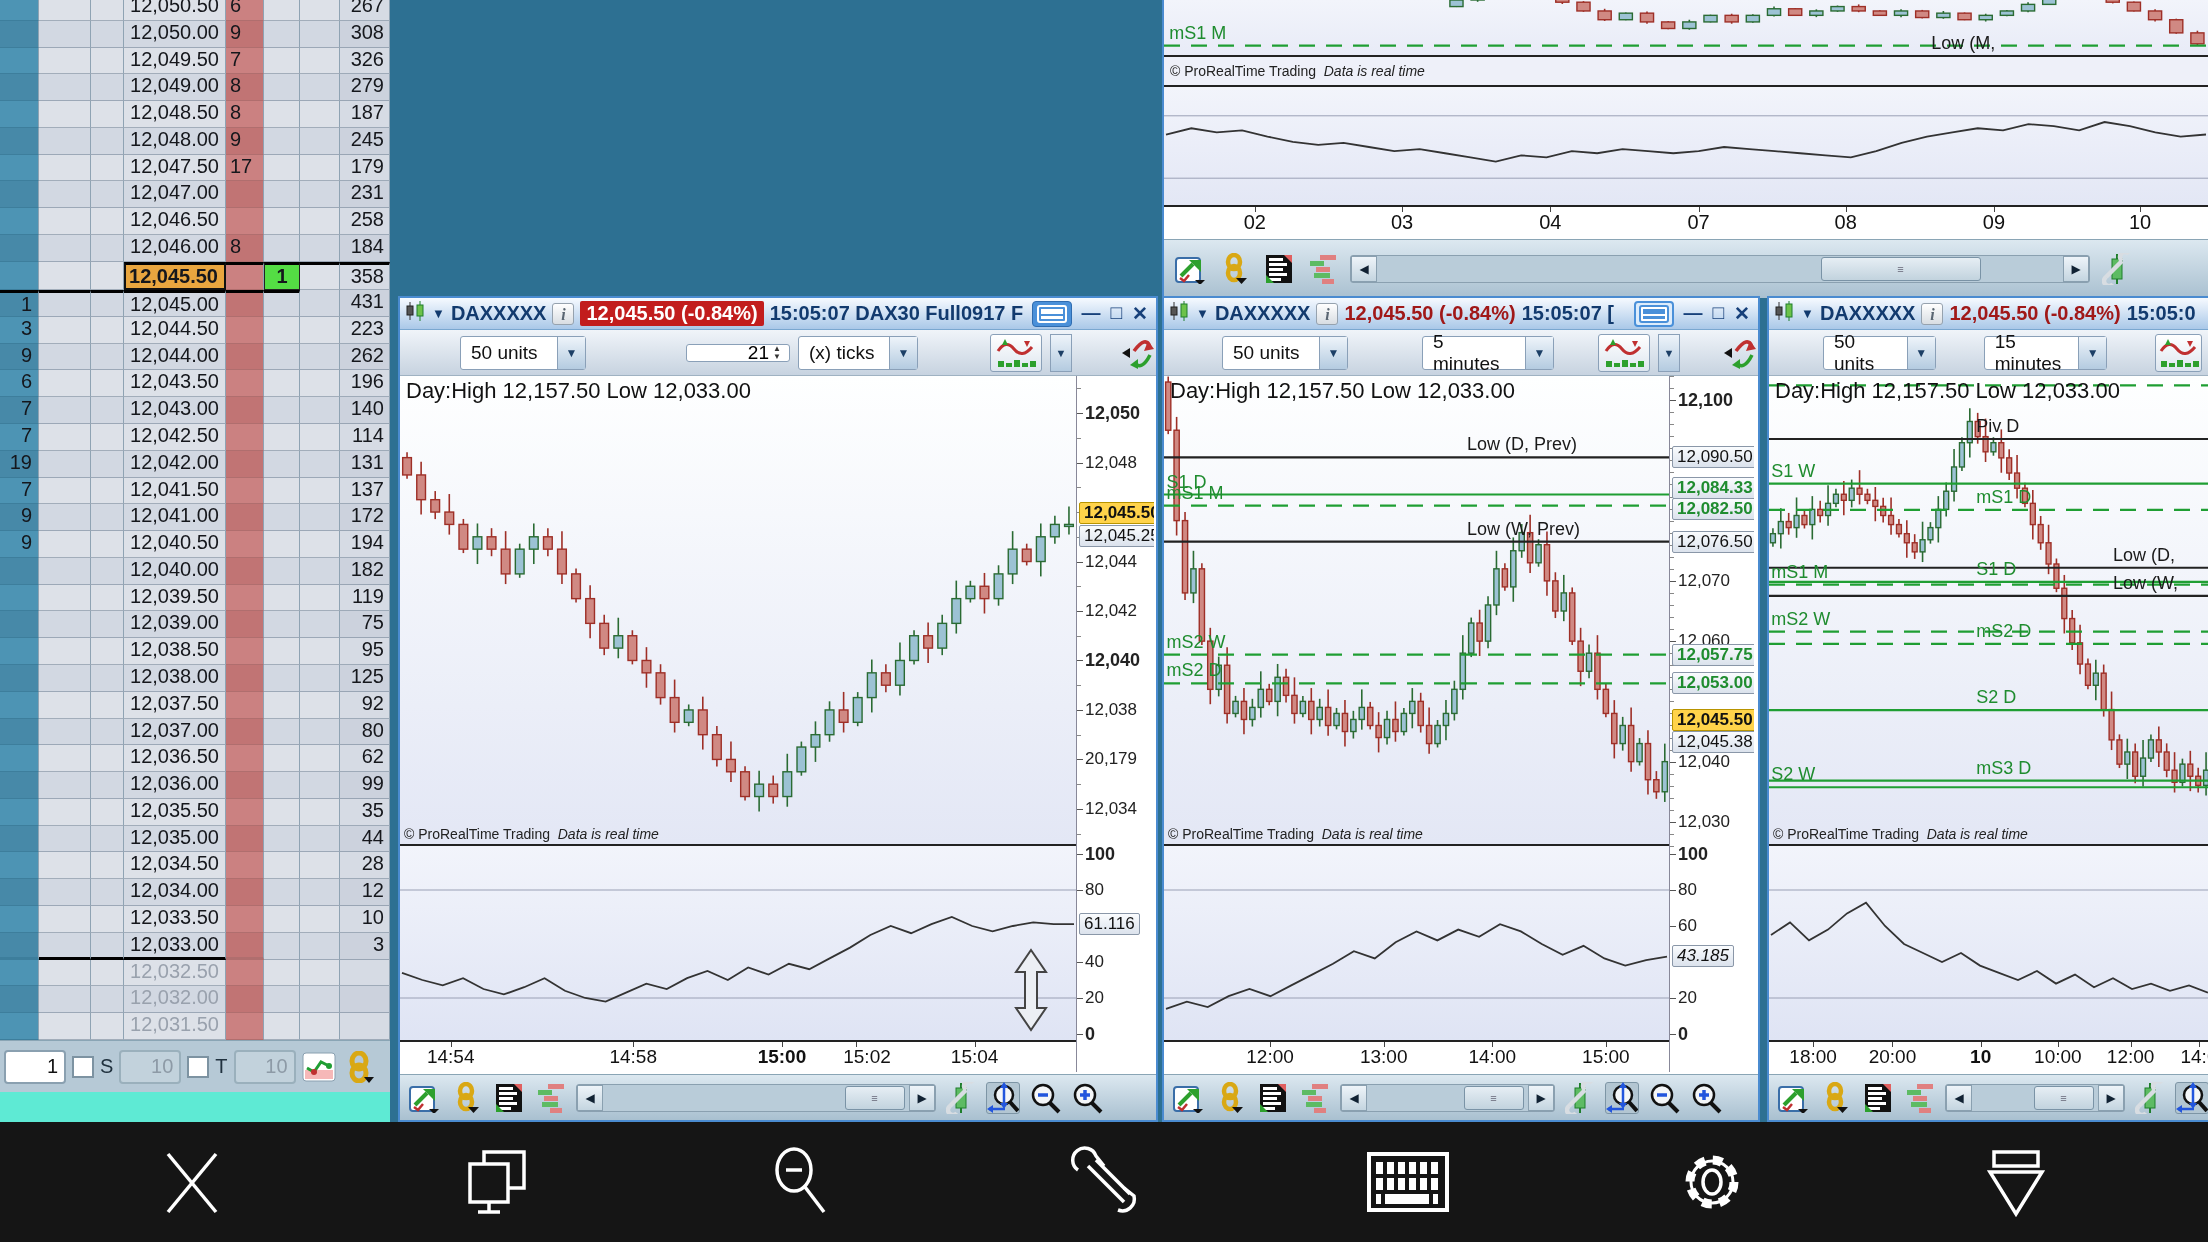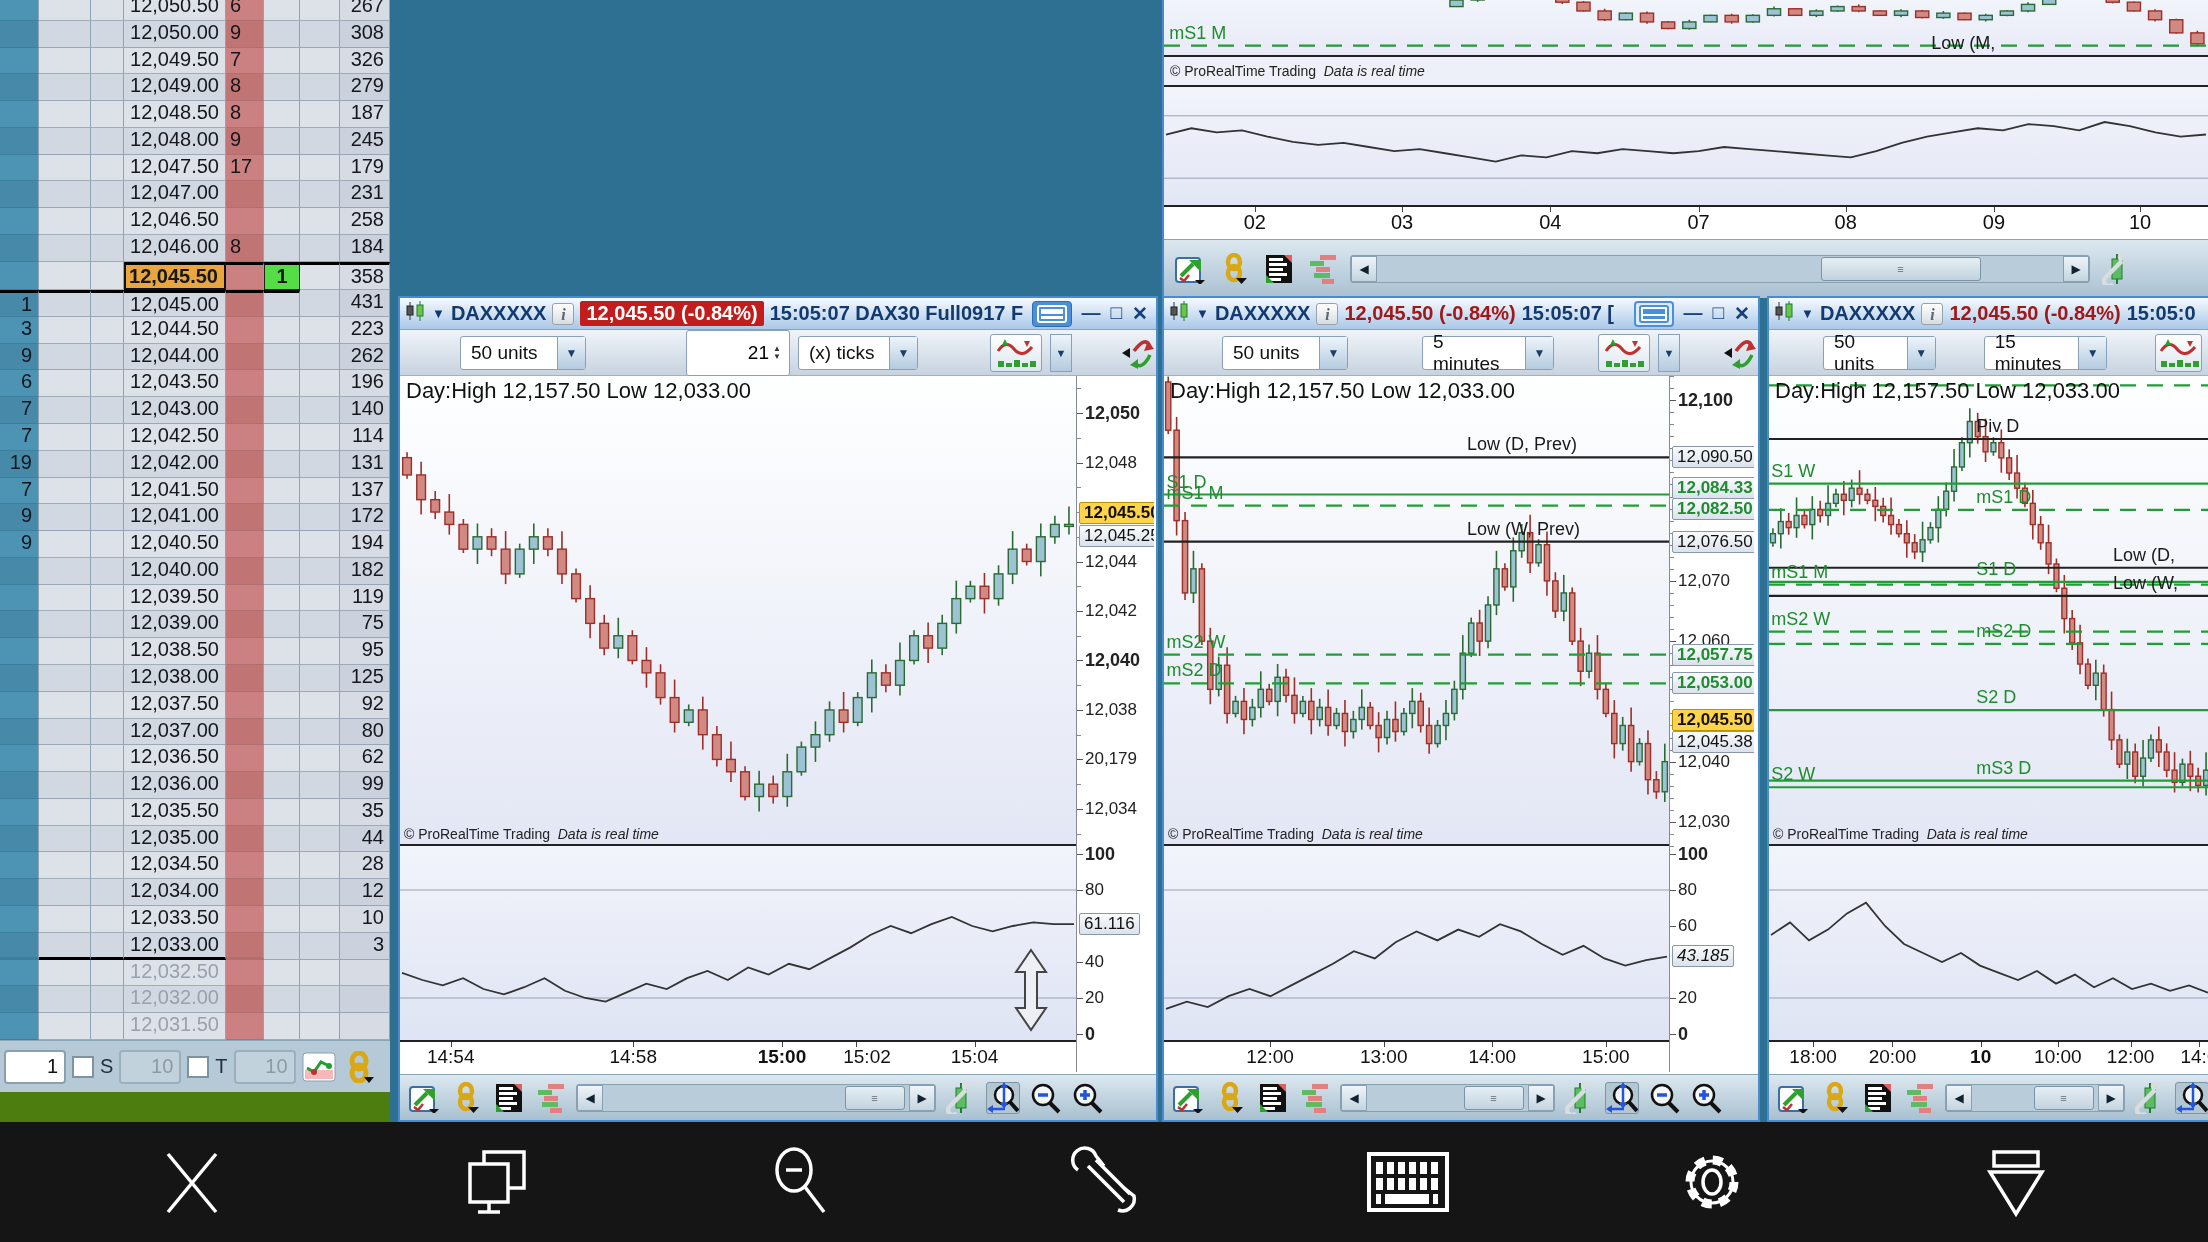--- a/index.html
+++ b/index.html
@@ -2,21 +2,21 @@
 <html><head>
 <meta charset="utf-8">
 <style>
   * { box-sizing: border-box; margin: 0; padding: 0; }
   html,body { width:2208px; height:1242px; overflow:hidden; background:#141414;
               font-family:"Liberation Sans", sans-serif; }
   #stage { position:relative; width:2208px; height:1242px; }
   #desktop { position:absolute; left:0; top:0; width:2208px; height:1122px; background:#2d7092; }
 
   
-  #ladder { position:absolute; left:0; top:0; width:390px; height:1122px; background:#4d7c0f; }
+  #ladder { position:absolute; left:0; top:0; width:390px; height:1122px; background:#5eead4; }
   #ladder-rows { position:absolute; left:0; top:-6px; width:390px; height:1046px; display:flex; flex-direction:column; }
   .lrow { flex:1; display:flex; font-size:20px; color:#15171c; }
   .lrow > div { border-bottom:1px solid rgba(90,110,130,.45); border-right:1px solid #8fa3b3; overflow:hidden; white-space:nowrap; }
   .c-bid  { width:39px;  background:#4d94b4; text-align:right; padding:0 6px 0 0; border-bottom-color:#3d7e9c !important; }
   .c-sp1  { width:52px;  background:#dde1e8; }
   .c-sp2  { width:33px;  background:#dde1e8; }
   .c-p    { width:102px; background:#dde1e8; text-align:right; padding-right:6px; }
   .c-ask  { width:38px;  background:#cb8181; padding-left:4px; border-bottom-color:#b06e6e !important; }
   .c-mid  { width:36px;  background:#dde1e8; text-align:center; }
   .c-sp3  { width:40px;  background:#dde1e8; }
@@ -58,21 +58,21 @@
       display:flex; align-items:center; justify-content:center; }
   .kb-blue { background:#4a90d9; border:1px solid #2f6cb0; }
   .kb-lite { background:#ddecfb; border:2px solid #4a90d9; }
   .winctl { display:flex; gap:10px; font-weight:bold; color:#17407a; font-size:19px; padding:0 4px; flex:none; }
   .toolbar { height:46px; background:linear-gradient(#f0f4f9,#c7d3e0); border-bottom:1px solid #9fb2c2;
       display:flex; align-items:center; gap:8px; padding:0 10px; position:relative; }
   .dd { height:34px; background:#fff; border:1px solid #8aa0b8; border-radius:3px; display:flex; align-items:center; }
   .dd .dd-txt { padding:0 10px; font-size:19px; color:#111; }
   .dd .dd-arr { width:28px; align-self:stretch; background:linear-gradient(#eef4fa,#b4cbe0); border-left:1px solid #8aa0b8;
       display:flex; align-items:center; justify-content:center; font-size:12px; color:#1c3f66; }
-  .spin { height:46px; background:#fff; border:1px solid #8aa0b8; border-radius:3px; display:flex; align-items:center; }
+  .spin { height:18px; background:#fff; border:1px solid #8aa0b8; border-radius:3px; display:flex; align-items:center; }
   .spin .spin-txt { width:86px; text-align:right; font-size:19px; padding-right:4px; }
   .spin .spin-arr { width:16px; display:flex; flex-direction:column; font-size:8px; color:#333; line-height:8px; padding-right:2px; }
   .ind-btn { width:52px; height:38px; background:linear-gradient(#ffffff,#dde6ef); border:1px solid #8aa0b8; border-radius:3px;
       display:flex; align-items:center; justify-content:center; }
   .mini-dd { width:22px; height:38px; background:linear-gradient(#eef4fa,#b4cbe0); border:1px solid #8aa0b8;
       display:flex; align-items:center; justify-content:center; font-size:11px; color:#1c3f66; }
   .flip-icon { position:absolute; right:2px; top:3px; }
   .chart-body { flex:1; display:flex; background:#fff; }
   .plot { position:relative; }
   .main-pane { position:relative; background:linear-gradient(#feffff,#e3e7f5); border-bottom:2px solid #222; overflow:hidden; }

